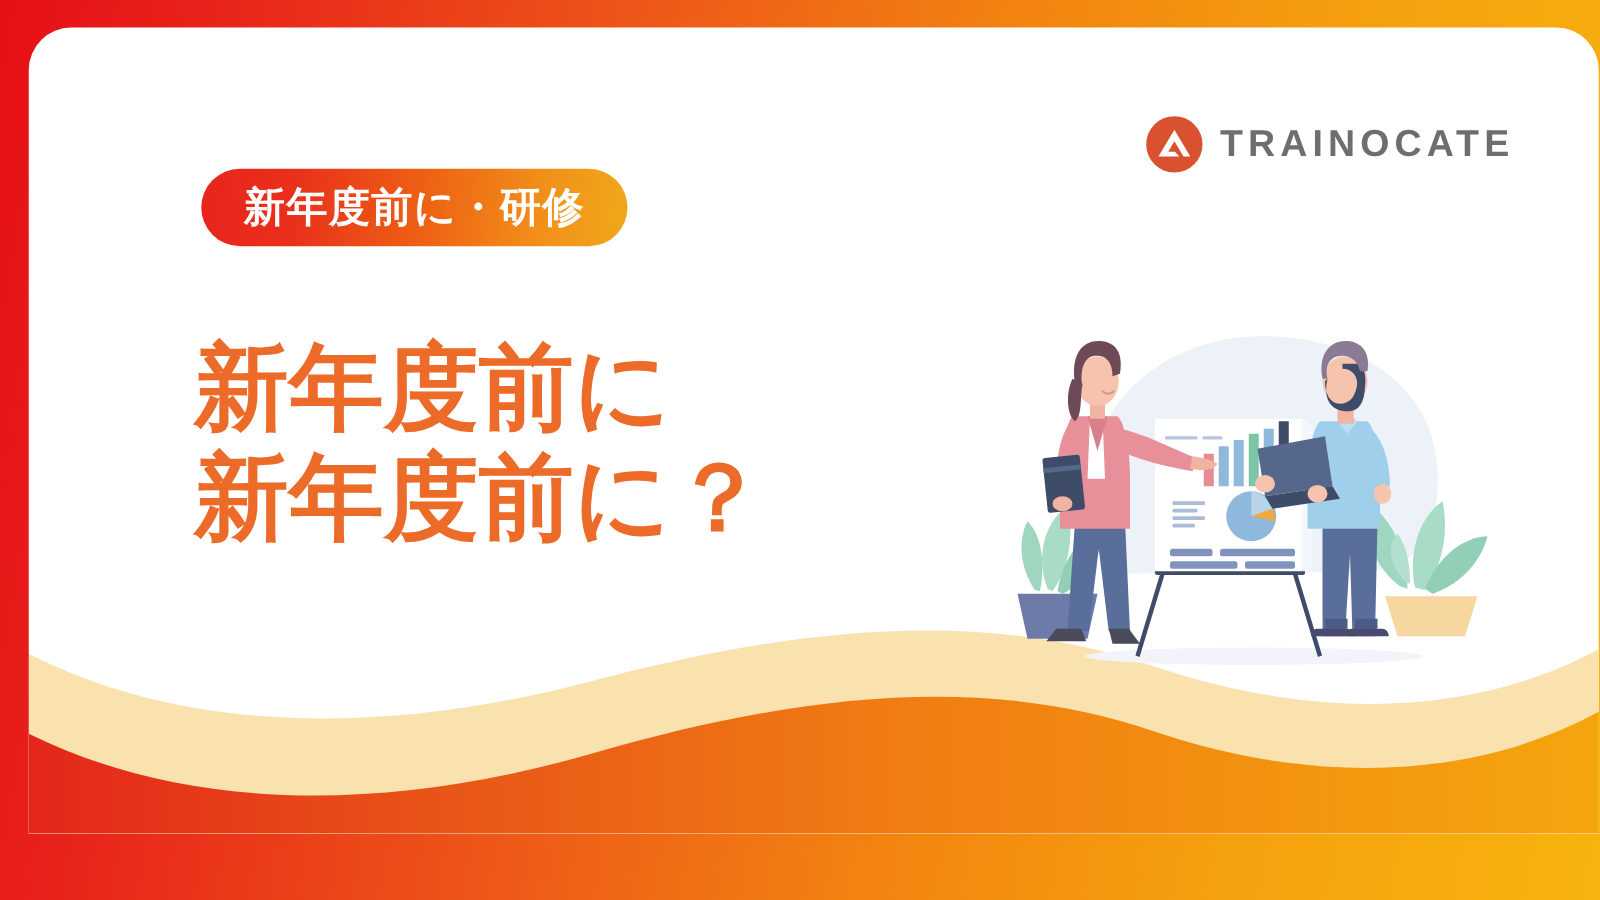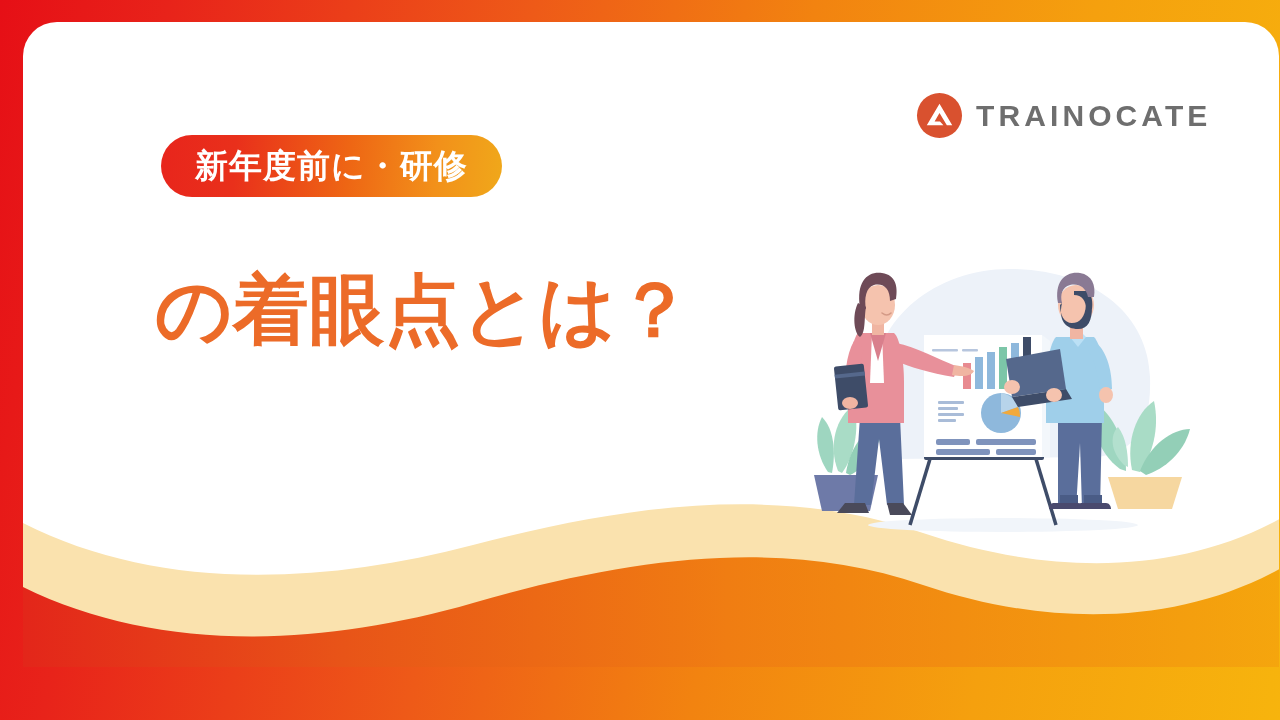--- a/index.html
+++ b/index.html
@@ -262,17 +262,18 @@
         <path d="M11 34 L24 12 L37 34 L31.5 34 L24 21.5 L19 30 L24.5 30 L28 34 Z" fill="#FFFFFF"></path>
       </svg>
       <span id="logo-word">TRAINOCATE</span>
     </div>
 
     <div id="badge">
       <span id="badge-text">新年度前に・研修</span>
     </div>
 
     <div id="headline">
-      <div class="hl-line">の着眼点とは？</div>
+      <div class="hl-line">新年度前に</div>
+      <div class="hl-line">新年度前に？</div>
     </div>
 
   </div>
 </div>
 
 </body></html>

